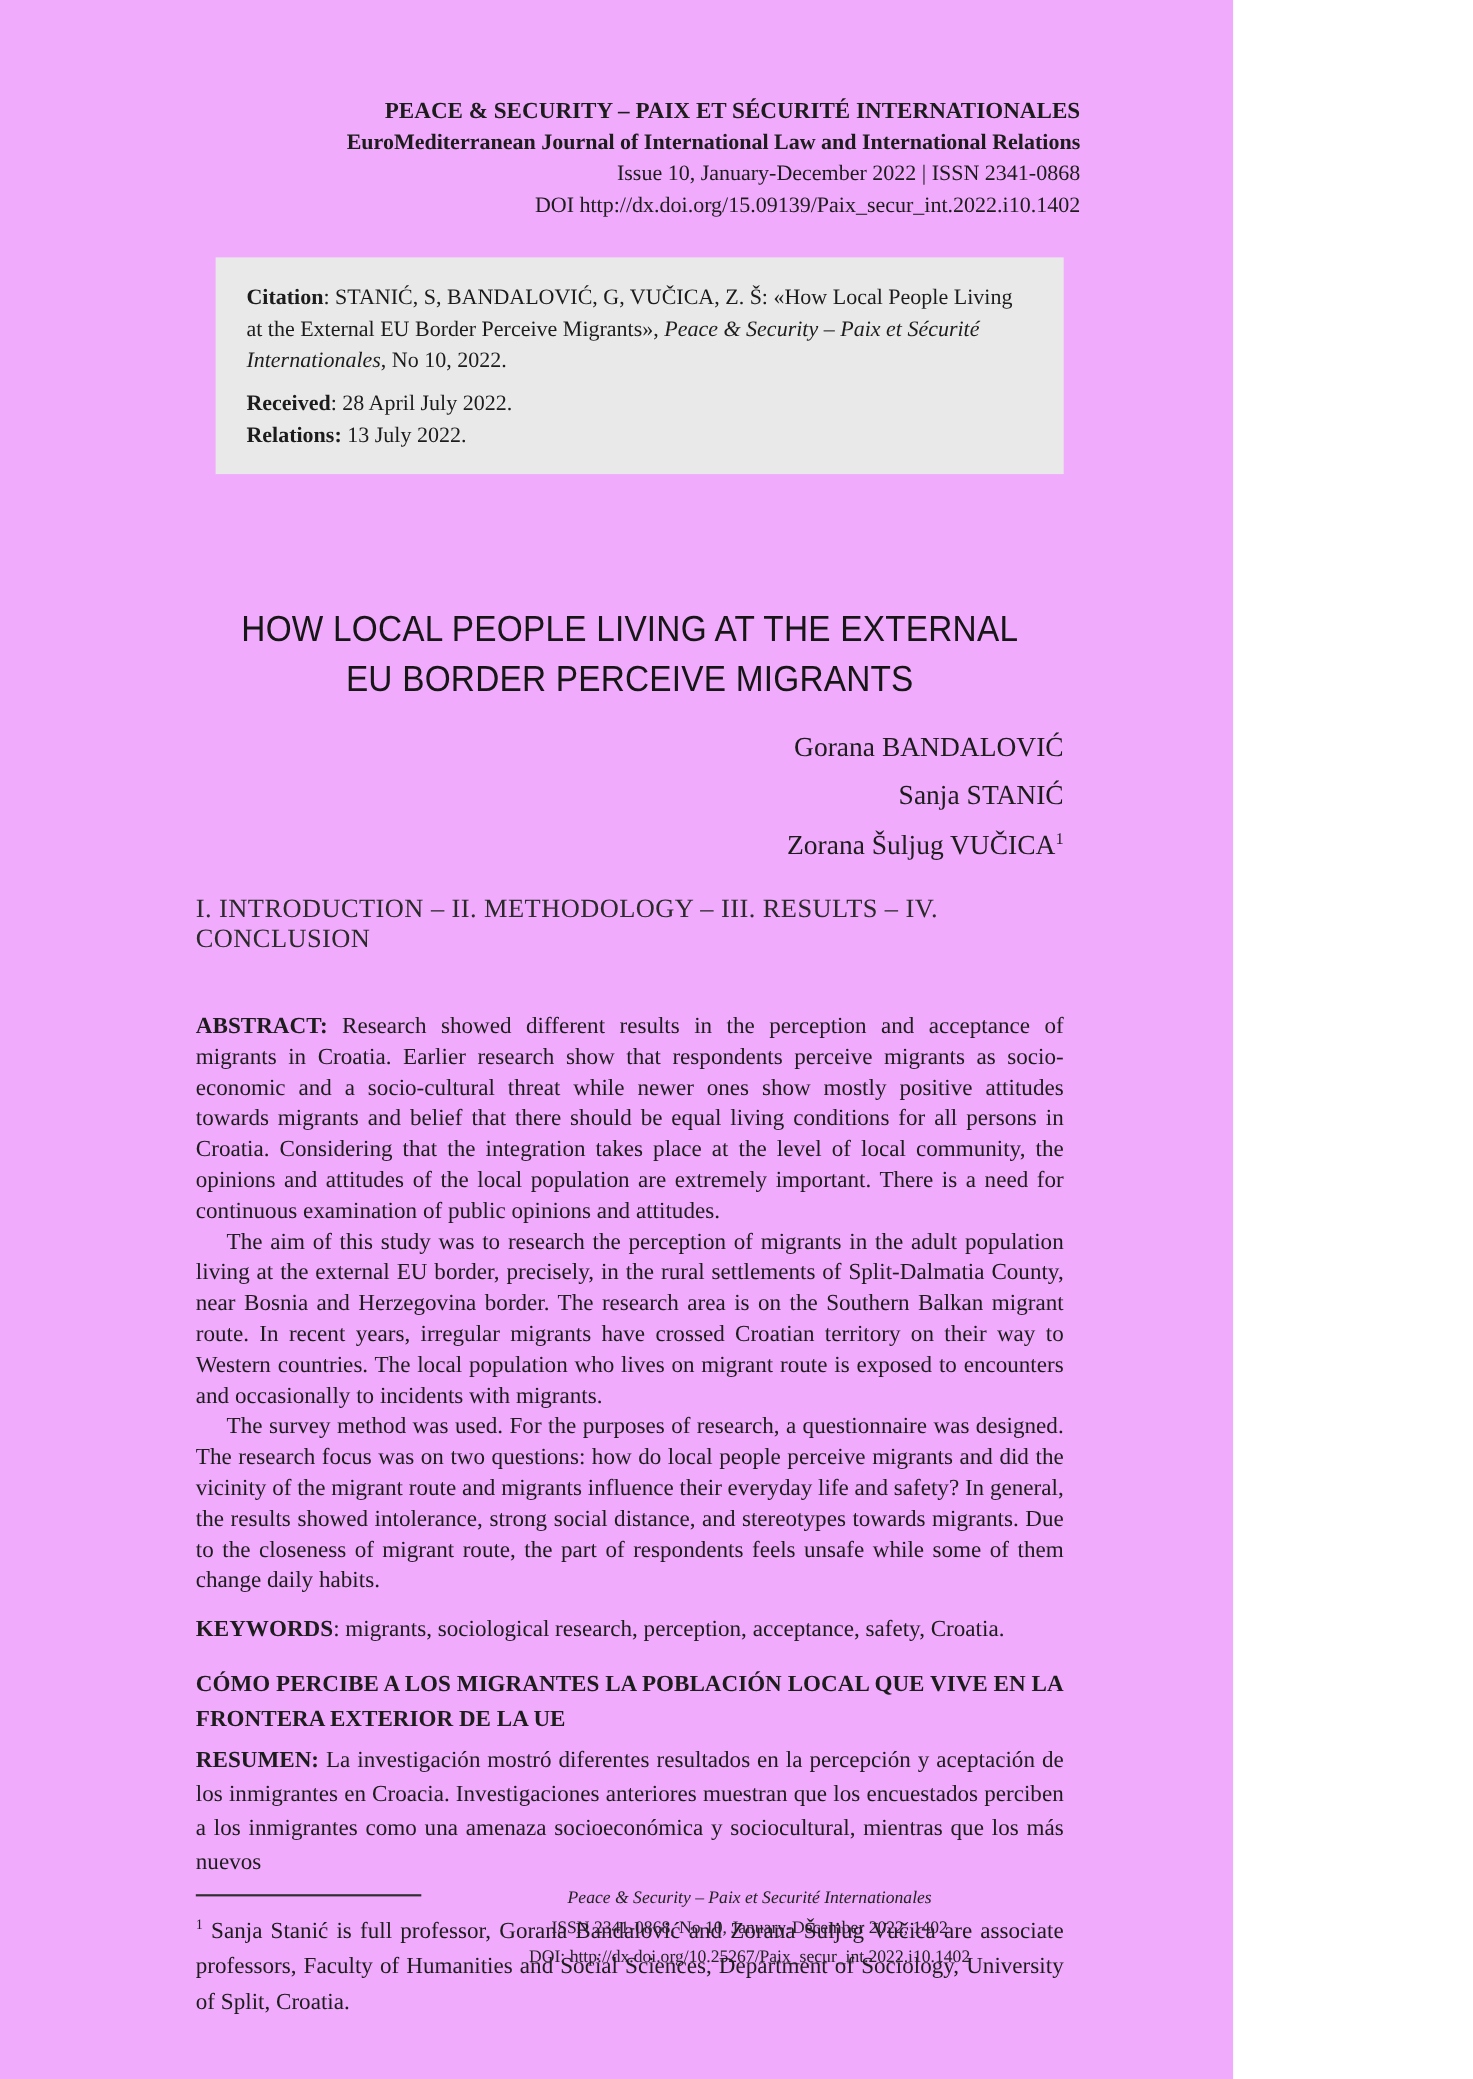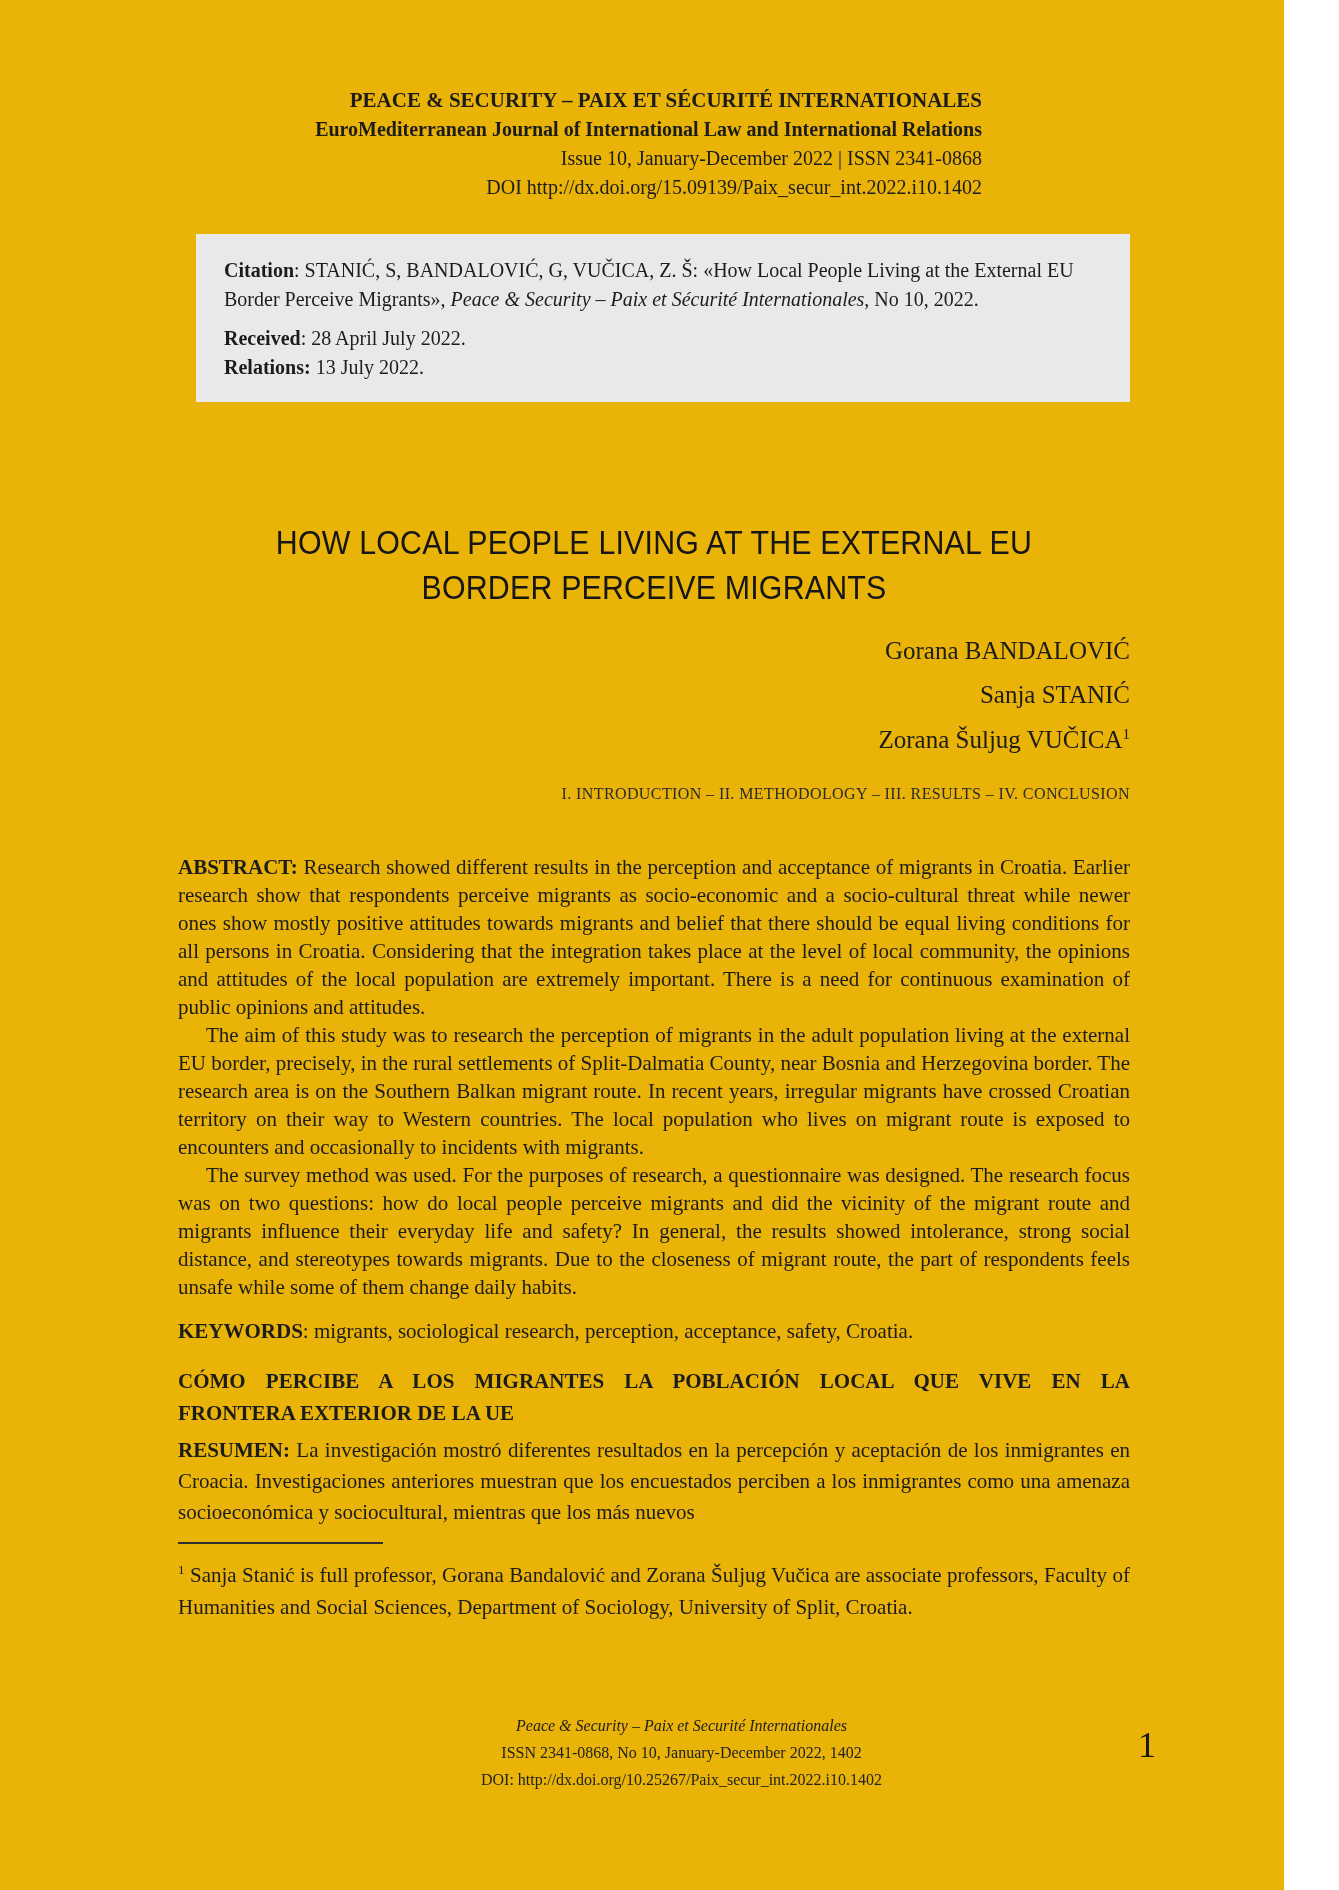--- a/index.html
+++ b/index.html
@@ -1,20 +1,20 @@
 <!DOCTYPE html>
 <html><head>
 <meta charset="utf-8">
 <style>
   html,body{margin:0;padding:0;background:#ffffff;}
   .page{
     position:relative;
-    width:1284px;
+    width:1121px;
     height:1890px;
-    background:#eab308;
+    background:#f0abfc;
     color:#1c1c1c;
     font-family:"Liberation Serif", serif;
     overflow:hidden;
   }
   .content{margin:0 154px 0 178px;}
 
   
   .masthead{
     padding-top:86px;
     width:804px;
@@ -58,22 +58,22 @@
     margin-top:16px;
     text-align:right;
     font-size:25px;
     line-height:38px;
   }
   .authors sup{font-size:15px;}
 
   
   .outline{
     margin-top:26px;
-    text-align:right;
-    font-size:16px;
+    text-align:left;
+    font-size:24px;
     letter-spacing:0.4px;
     color:#2a2a2a;
   }
 
   
   .bodytext{margin-top:50px;}
   .para{
     font-size:21px;
     line-height:28px;
     text-align:justify;

